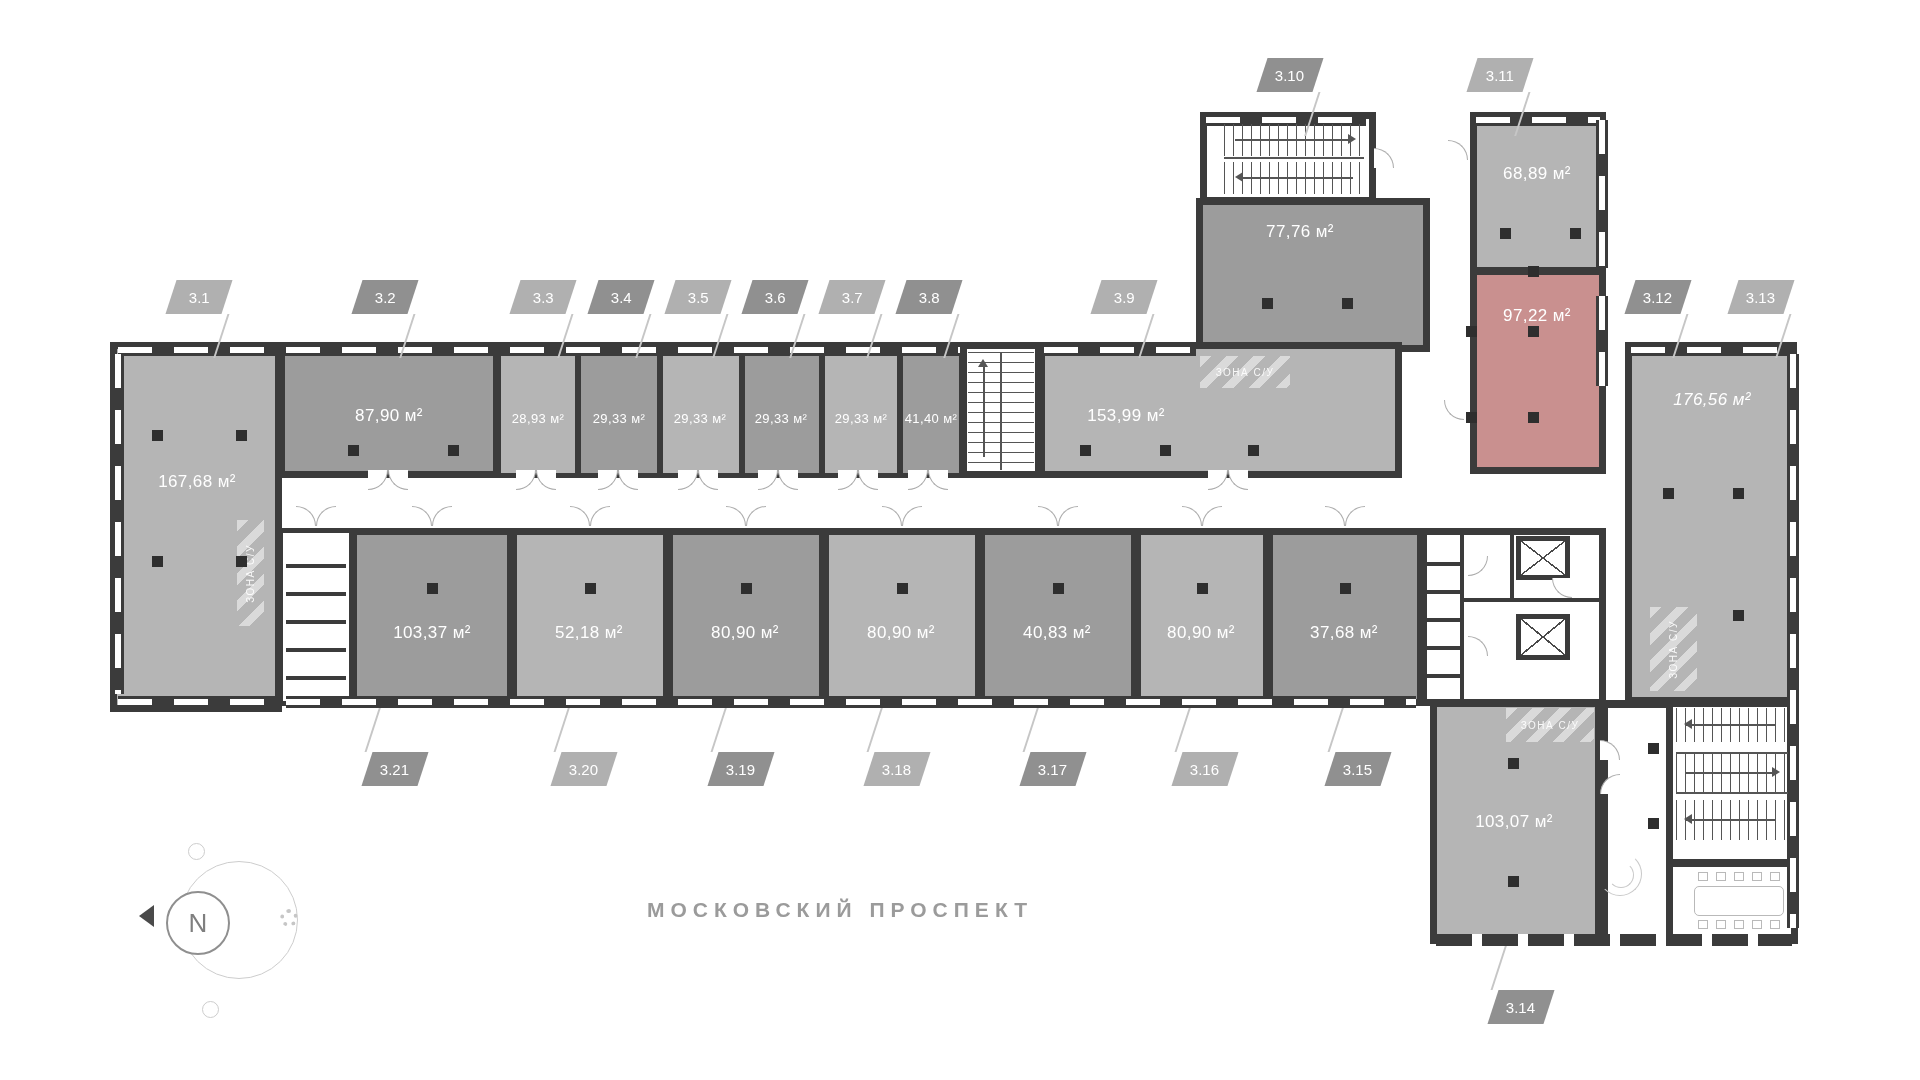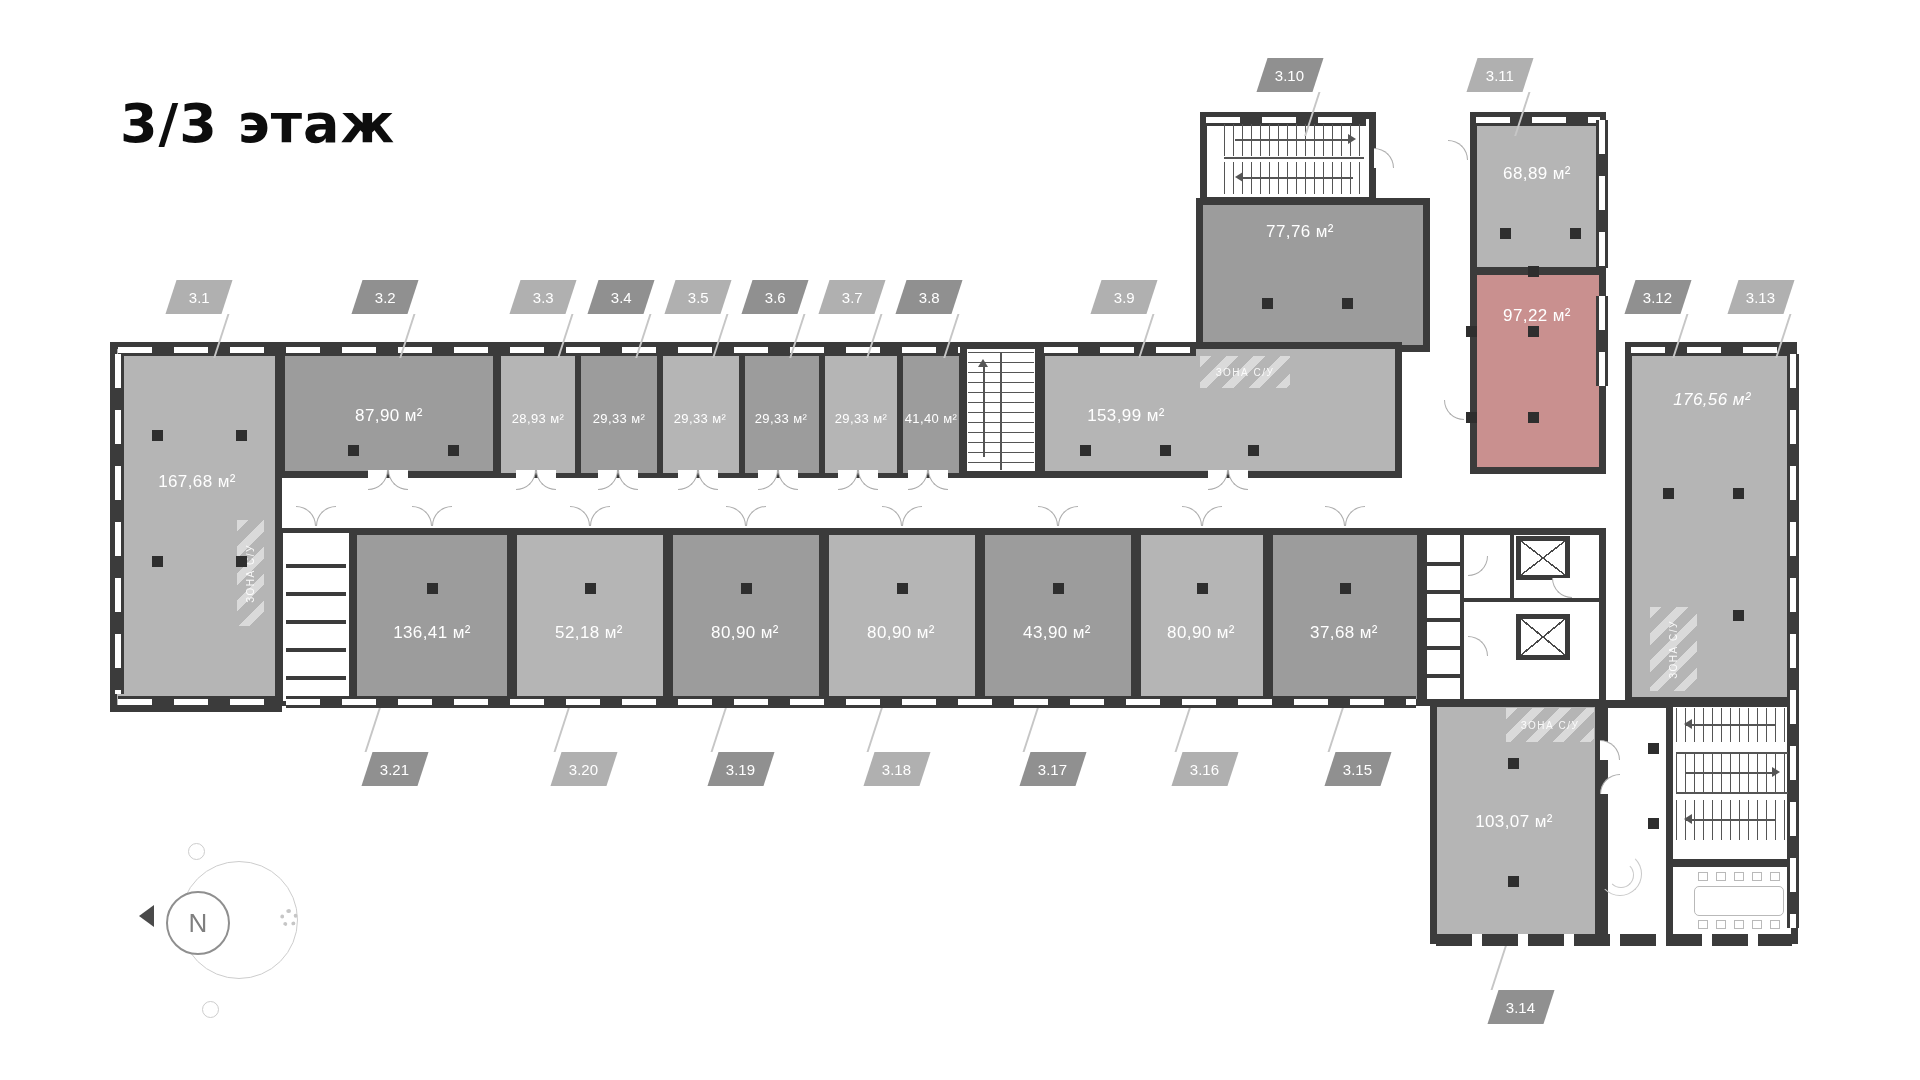--- a/index.html
+++ b/index.html
@@ -299,25 +299,25 @@
   <div class="area sm" style="left:700px;top:418px;">29,33 м²</div>
   <div class="area sm" style="left:781px;top:418px;">29,33 м²</div>
   <div class="area sm" style="left:861px;top:418px;">29,33 м²</div>
   <div class="area sm" style="left:931px;top:418px;">41,40 м²</div>
   <div class="area" style="left:1126px;top:416px;">153,99 м²</div>
   <div class="area" style="left:1300px;top:232px;">77,76 м²</div>
   <div class="area" style="left:1537px;top:174px;">68,89 м²</div>
   <div class="area" style="left:1537px;top:316px;">97,22 м²</div>
   <div class="area" style="left:1712px;top:400px;font-style:italic;">176,56 м²</div>
   <div class="area" style="left:1514px;top:822px;">103,07 м²</div>
-  <div class="area" style="left:432px;top:633px;">136,41 м²</div>
+  <div class="area" style="left:432px;top:633px;">103,37 м²</div>
   <div class="area" style="left:589px;top:633px;">52,18 м²</div>
   <div class="area" style="left:745px;top:633px;">80,90 м²</div>
   <div class="area" style="left:901px;top:633px;">80,90 м²</div>
-  <div class="area" style="left:1057px;top:633px;">43,90 м²</div>
+  <div class="area" style="left:1057px;top:633px;">40,83 м²</div>
   <div class="area" style="left:1201px;top:633px;">80,90 м²</div>
   <div class="area" style="left:1344px;top:633px;">37,68 м²</div>
 
   <div class="tag tl2 t" style="left:171px;top:280px;">
       <span>3.1</span>
     </div>
   <div class="tag td2 t" style="left:357px;top:280px;">
       <span>3.2</span>
     </div>
   <div class="tag tl2 t" style="left:515px;top:280px;">
@@ -371,21 +371,21 @@
   <div class="tag td2 b" style="left:713px;top:752px;">
       <span>3.19</span>
     </div>
   <div class="tag tl2 b" style="left:556px;top:752px;">
       <span>3.20</span>
     </div>
   <div class="tag td2 b" style="left:367px;top:752px;">
       <span>3.21</span>
     </div>
 
-  <div class="title">3/3 этаж</div>
+  <div class="street">МОСКОВСКИЙ ПРОСПЕКТ</div>
 
   <div class="compass">
     <div class="tl" style="left:0;top:62px;border-width:11px;border-right-width:15px;border-right-color:#4a4a4a;"></div>
     <div class="cc" style="left:52px;top:18px;width:118px;height:118px;border:1.5px solid #cdcdcd;"></div>
     <div class="cc" style="left:60px;top:0;width:17px;height:17px;border:1.5px solid #cdcdcd;"></div>
     <div class="cc" style="left:74px;top:158px;width:17px;height:17px;border:1.5px solid #cdcdcd;"></div>
     <div class="cc" style="left:38px;top:48px;width:64px;height:64px;border:2px solid #8f8f8f;background:#fff;display:flex;align-items:center;justify-content:center;">
       <span style="font-size:26px;color:#7f7f7f;">N</span>
     </div>
     <div class="cc" style="left:152px;top:66px;width:18px;height:18px;border:4px dotted #c6c6c6;"></div>

